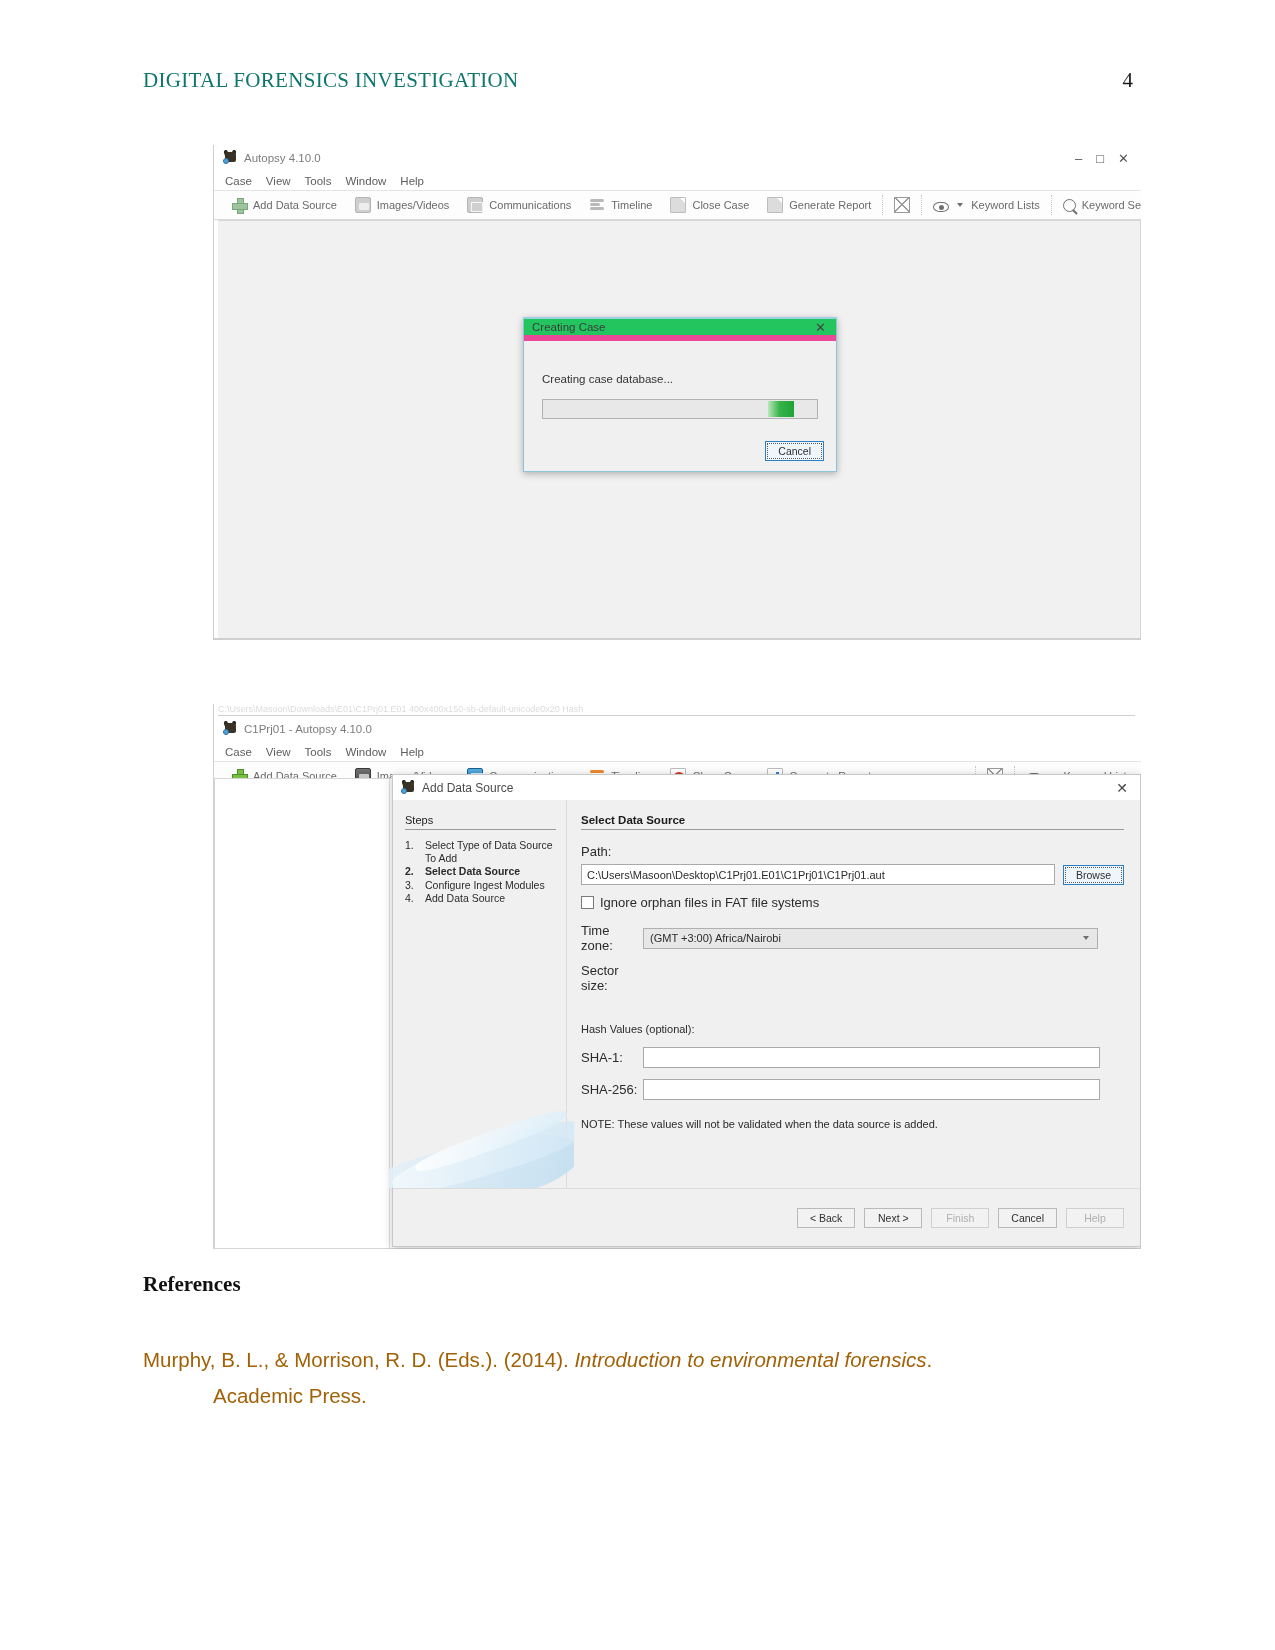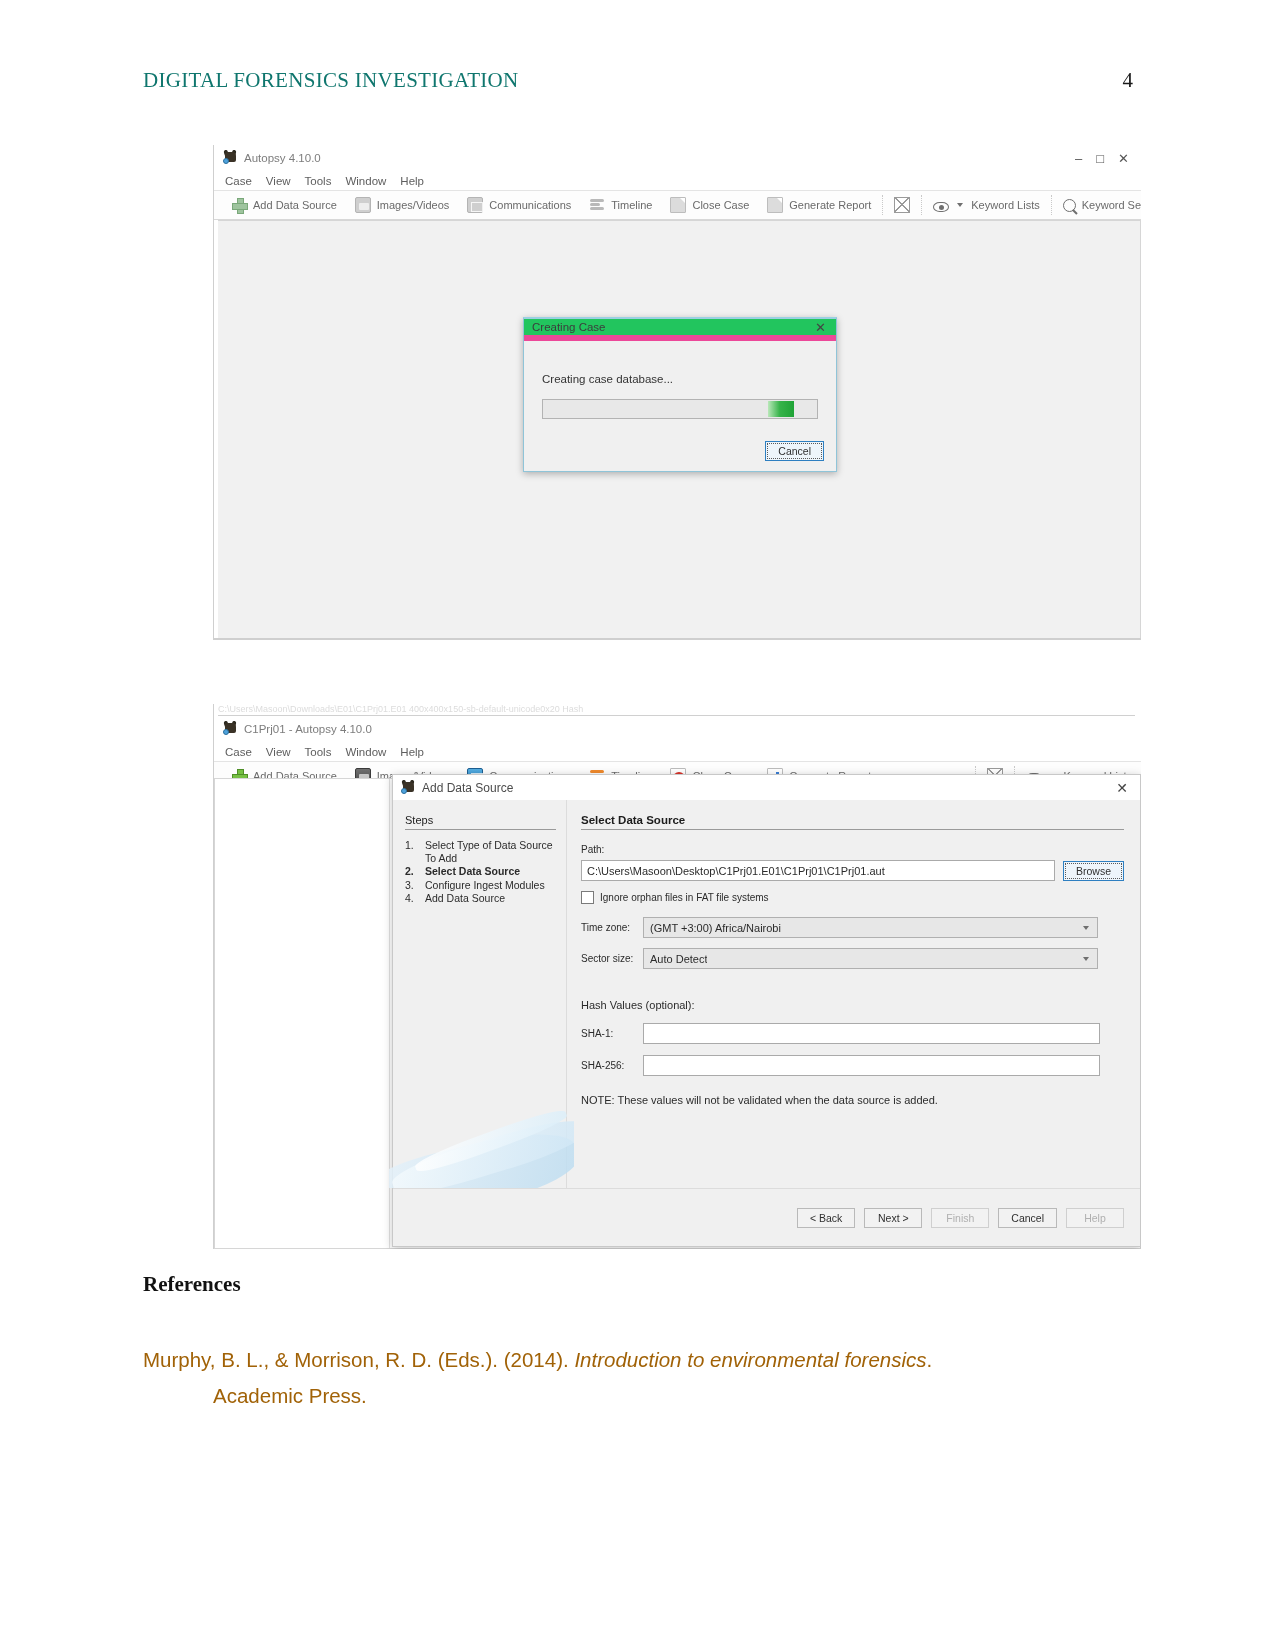--- a/index.html
+++ b/index.html
@@ -243,21 +243,21 @@
   }
   .steps-art .s1 { left:-30px; bottom:-18px; width:220px; height:60px; transform:rotate(-13deg); border-radius:40%; }
   .steps-art .s2 { left:0px; bottom:14px; width:200px; height:34px; transform:rotate(-17deg); border-radius:40%; background:linear-gradient(120deg,#f4fafd,#cfe6f5); }
   .steps-art .s3 { left:22px; bottom:38px; width:160px; height:18px; transform:rotate(-20deg); border-radius:40%; background:linear-gradient(120deg,#ffffff,#dbeef9); }
 
   #ads-panel { flex:1 1 auto; padding:14px 16px 0 14px; position:relative; }
   #ads-panel .panel-h {
     font-size:11.5px; font-weight:bold; color:#1c1c1c;
     padding-bottom:3px; border-bottom:1px solid #9a9a9a; margin-bottom:14px;
   }
-  .lbl { font-size:10px; color:#2b2b2b; }
+  .lbl { font-size:13px; color:#2b2b2b; }
   .field-row { display:flex; align-items:center; margin-bottom:10px; }
   .field-row .lbl { width:62px; flex:0 0 auto; }
   .textbox {
     flex:1 1 auto; height:21px; background:#ffffff; border:1px solid #aaaaaa;
     font-size:11px; color:#2b2b2b; padding:2px 5px; display:flex; align-items:center;
     overflow:hidden; white-space:nowrap;
   }
   .browse-btn { margin-left:8px; }
   .check-row { display:flex; align-items:center; gap:6px; margin:9px 0 13px 0; }
   .checkbox {
@@ -525,24 +525,20 @@
         <div class="field-row">
           <span class="lbl">Time zone:</span>
           <span class="combo">
             <span class="cv">(GMT +3:00) Africa/Nairobi</span>
             <span class="caret-dn"></span>
           </span>
         </div>
 
         <div class="field-row">
           <span class="lbl">Sector size:</span>
-          <span class="combo">
-            <span class="cv">Auto Detect</span>
-            <span class="caret-dn"></span>
-          </span>
         </div>
 
         <div class="hash-head">Hash Values (optional):</div>
 
         <div class="hash-row">
           <span class="lbl">SHA-1:</span>
           <span class="hash-input"></span>
         </div>
         <div class="hash-row">
           <span class="lbl">SHA-256:</span>

